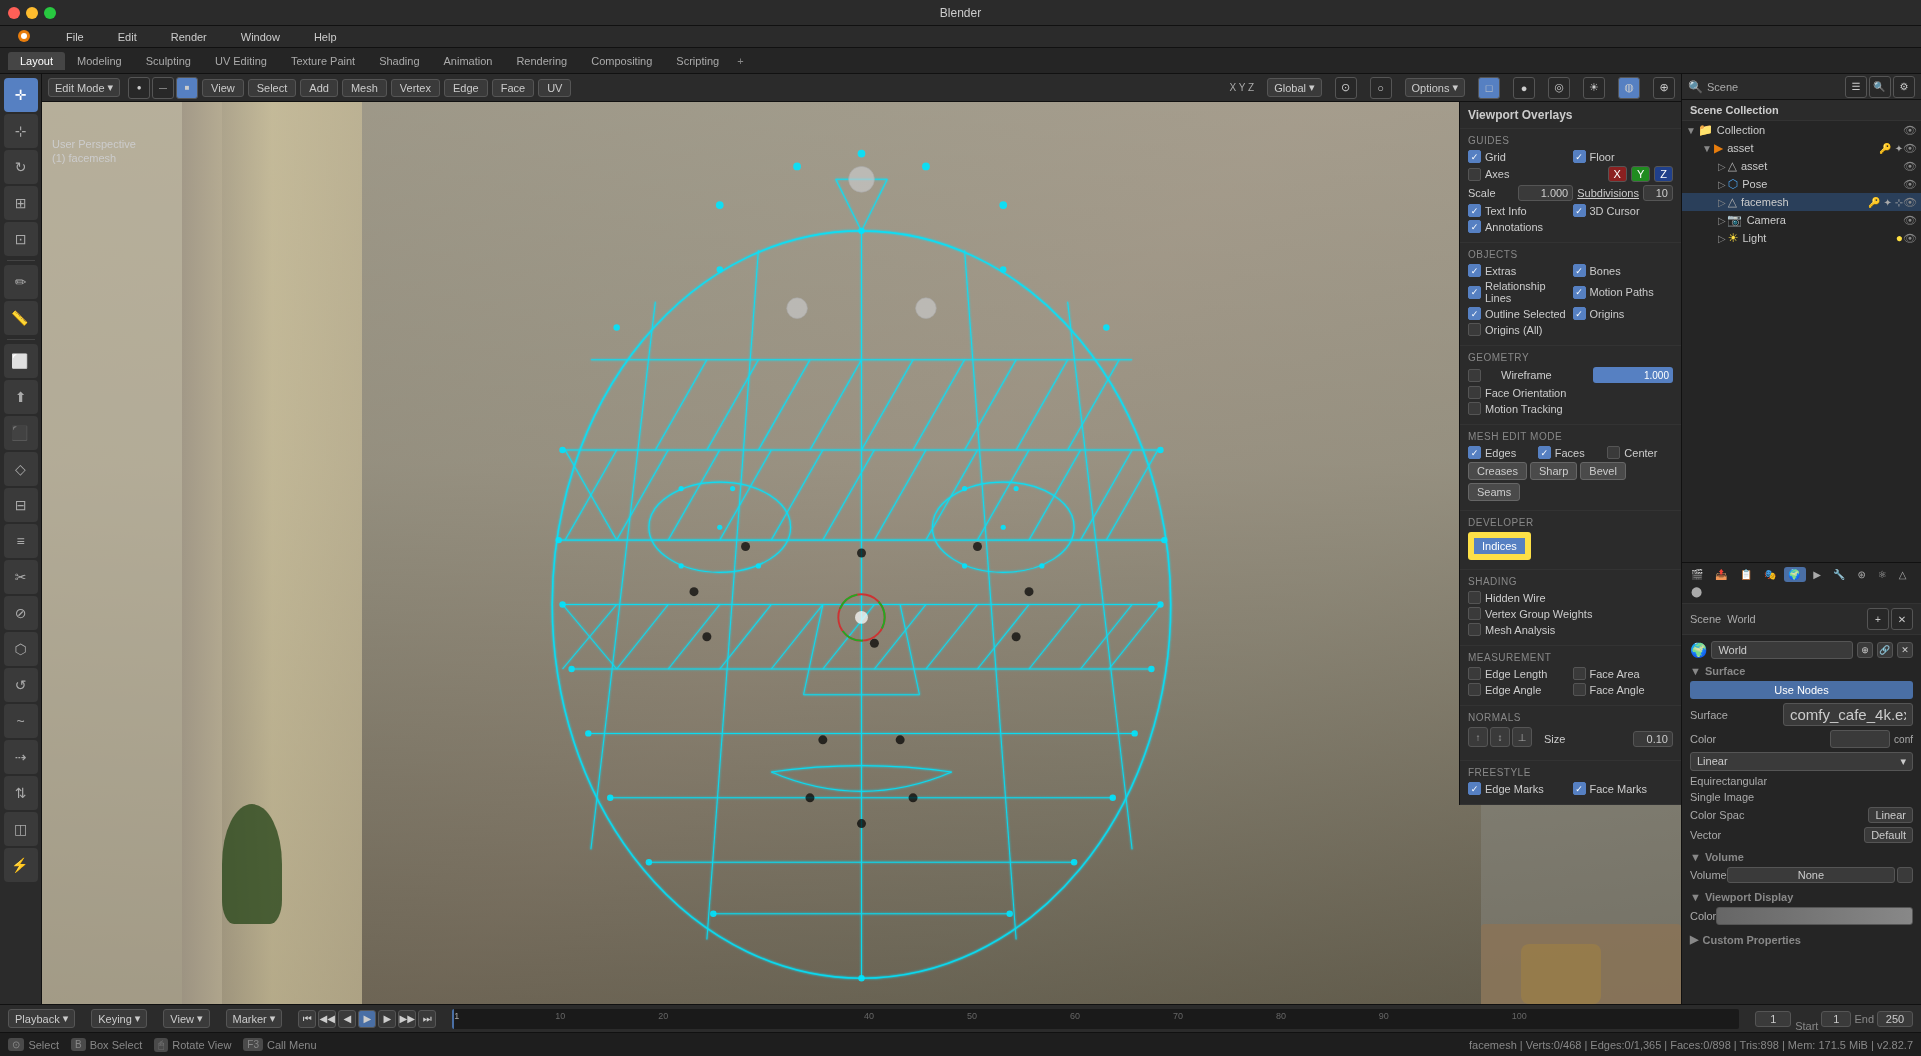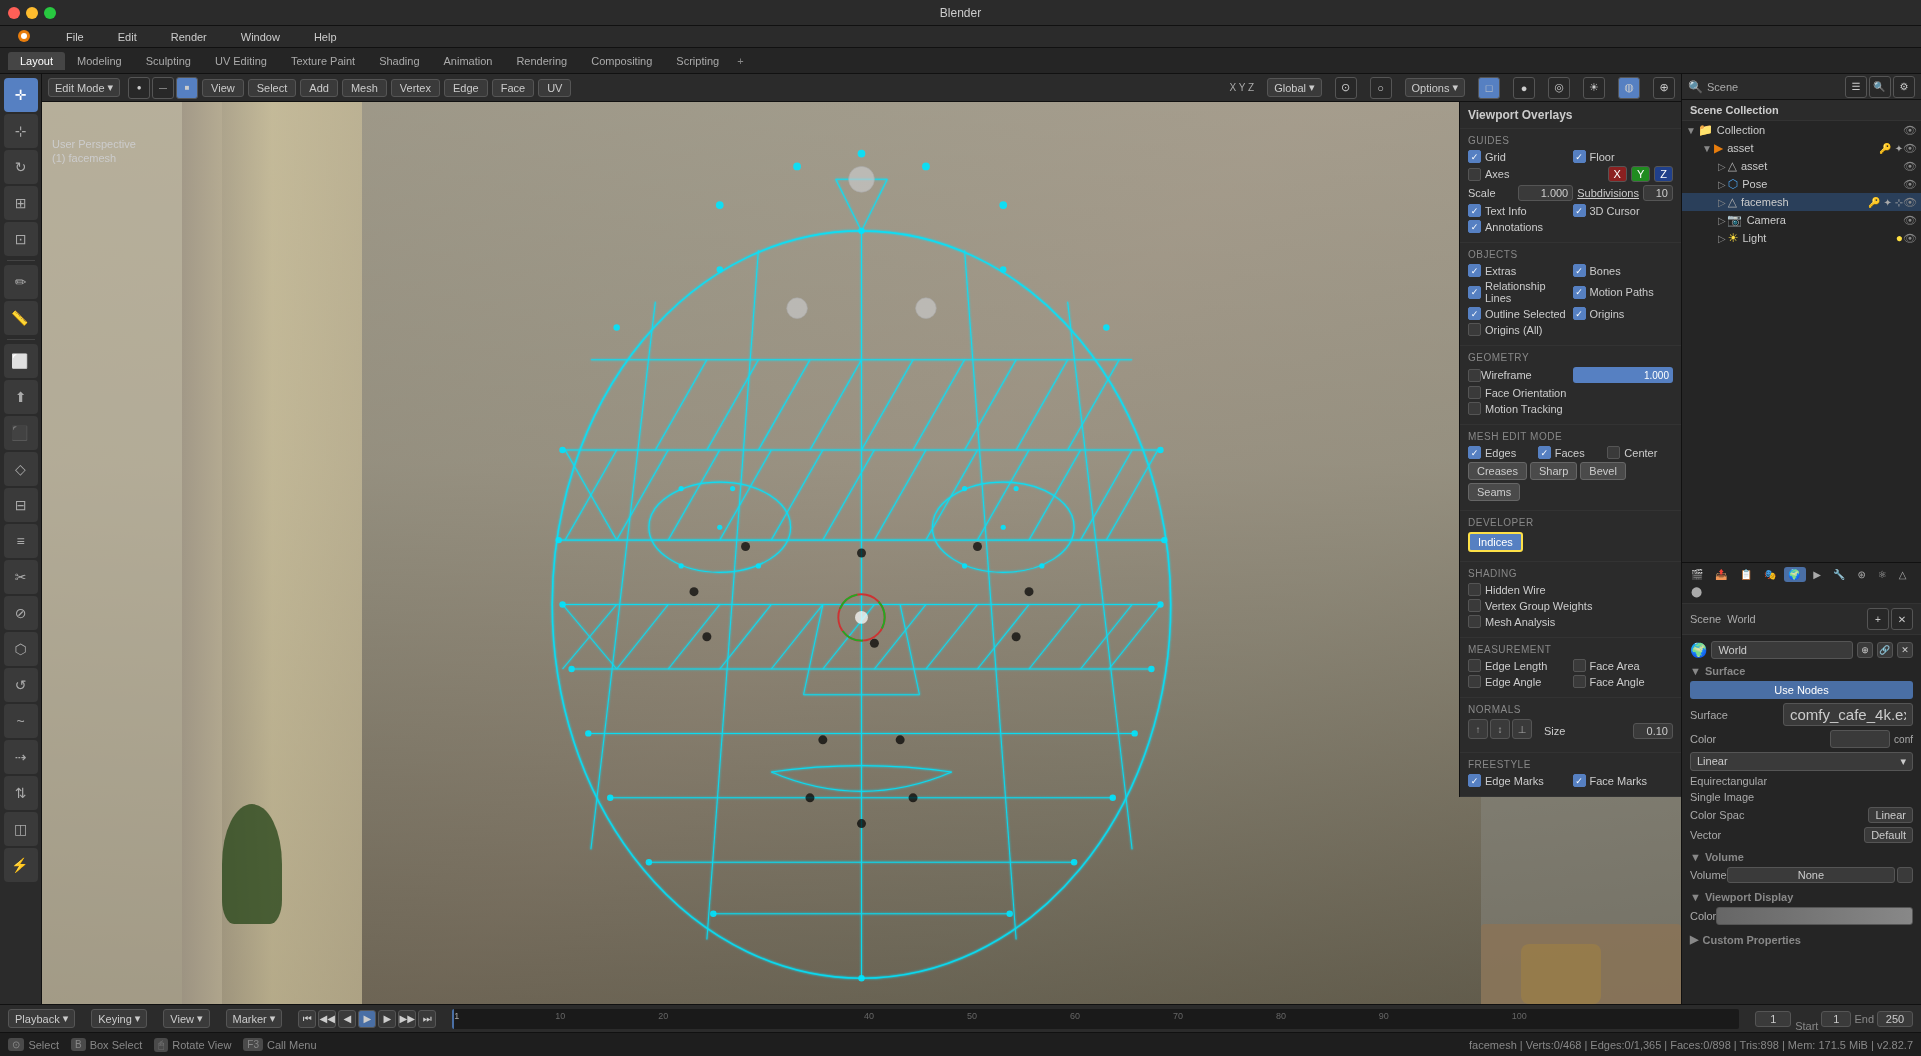--- a/index.html
+++ b/index.html
@@ -453,21 +453,21 @@
             <label>Origins</label>
           </div>
           <div class="overlay-row">
             <div class="overlay-checkbox"></div>
             <label>Origins (All)</label>
           </div>
         </div>
 
         <div class="overlay-section">
           <div class="overlay-section-title">Geometry</div>
-          <div class="overlay-row" style="gap:0;">
+          <div class="overlay-row" style="gap:20px;">
             <div class="overlay-checkbox"></div>
             <label>Wireframe</label>
             <div style="flex:1;height:16px;background:#5680C2;border-radius:3px;display:flex;align-items:center;padding:0 4px;">
               <span style="color:#fff;font-size:10px;margin-left:auto;">1.000</span>
             </div>
           </div>
           <div class="overlay-row">
             <div class="overlay-checkbox"></div>
             <label>Face Orientation</label>
           </div>
@@ -491,21 +491,21 @@
             <div class="tag-btn">Creases</div>
             <div class="tag-btn">Sharp</div>
             <div class="tag-btn">Bevel</div>
             <div class="tag-btn">Seams</div>
           </div>
         </div>
 
         <div class="overlay-section">
           <div class="overlay-section-title">Developer</div>
           <div class="overlay-row">
-            <div class="tag-btn tag-btn-red active-tag" style="border:2px solid #fde047;">
+            <div class="tag-btn tag-btn-red active-tag" style="border:6px solid #fde047;">
               <span>Indices</span>
             </div>
           </div>
         </div>
 
         <div class="overlay-section">
           <div class="overlay-section-title">Shading</div>
           <div class="overlay-row">
             <div class="overlay-checkbox"></div>
             <label>Hidden Wire</label>

